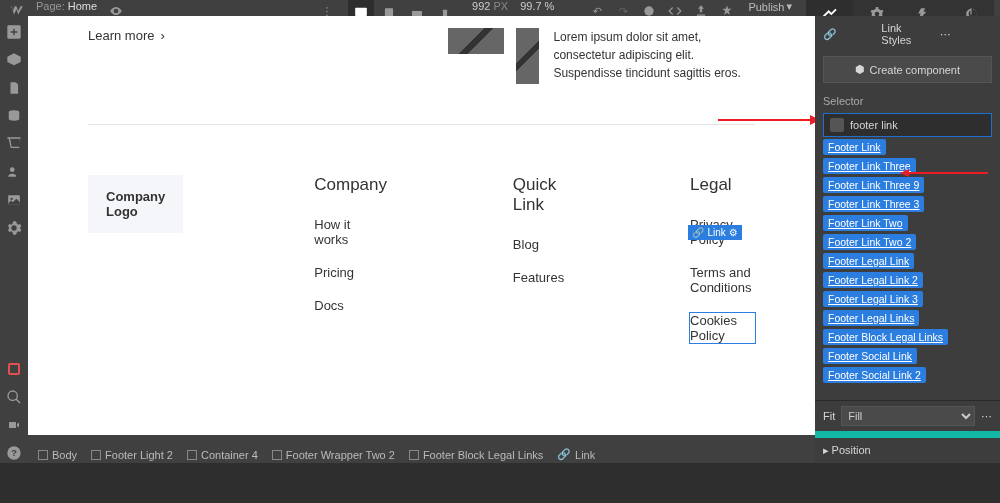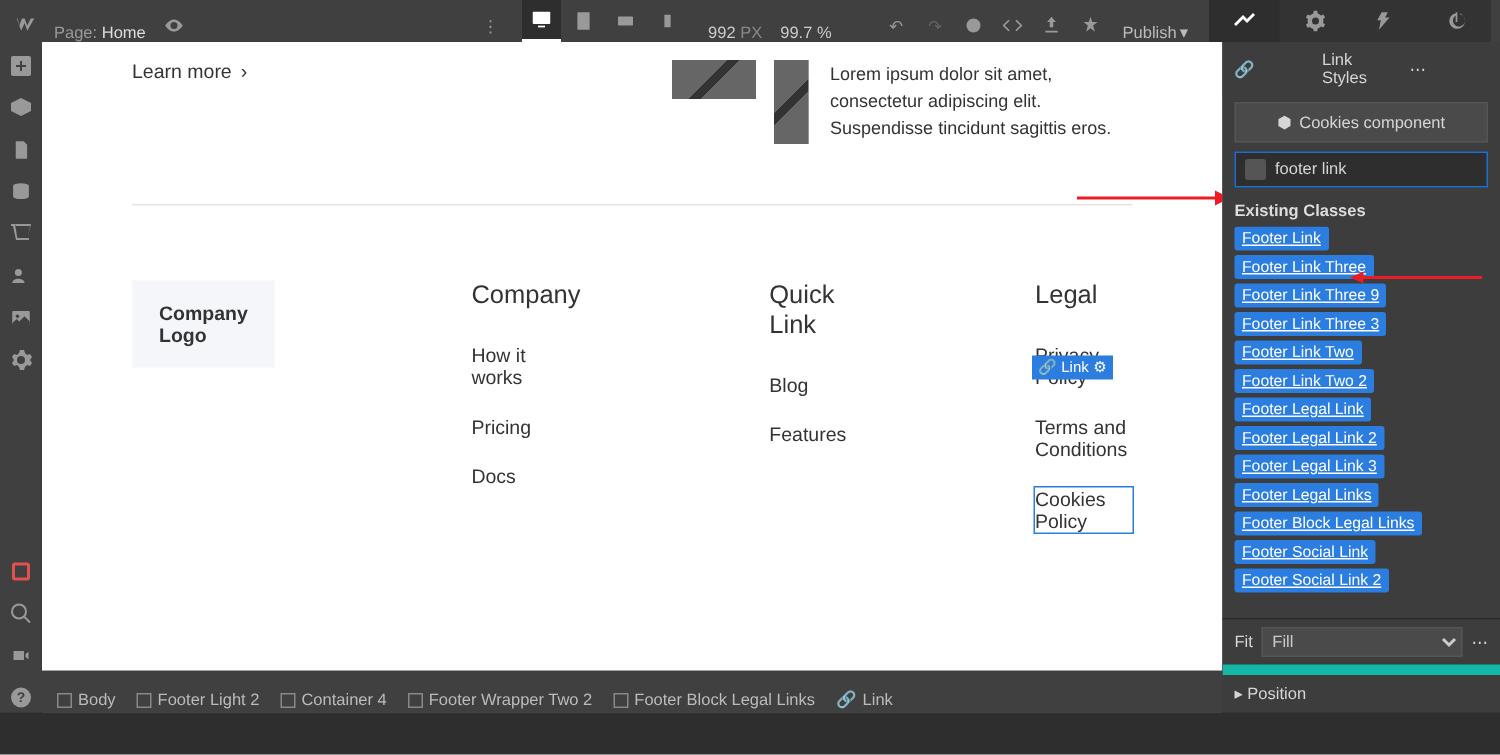--- a/index.html
+++ b/index.html
@@ -1,17 +1,17 @@
 <!DOCTYPE html>
 <html><head>
 <meta charset="utf-8">
 <style>
 *{margin:0;padding:0;box-sizing:border-box;font-family:Arial,sans-serif}
 body{background:#2e2e2e;color:#d6d6d6;font-size:11px;overflow:hidden;width:1000px;height:503px}
-.topbar{height:28px;background:#404040;display:flex;align-items:flex-end;padding:0 6px;gap:4px}
+.topbar{height:16px;background:#404040;display:flex;align-items:flex-start;padding:0 6px;gap:4px}
 .tb-page{color:#999;font-size:11px;padding:0 4px}
 .tb-page b{color:#ddd;font-weight:400}
 .tb-ico{width:22px;height:22px;display:flex;align-items:center;justify-content:center;color:#999;cursor:pointer}
 .tb-ico svg{width:14px;height:14px;fill:currentColor}
 .tb-grp{display:flex;gap:2px;margin:0 6px}
 .tb-dev{width:26px;height:28px;display:flex;align-items:center;justify-content:center;cursor:pointer}
 .tb-dev.active{background:#2e2e2e;border-bottom:2px solid #fff}
 .tb-sz{font-size:11px;color:#ccc;margin:0 4px}
 .tb-pub{display:flex;align-items:center;gap:2px;margin-left:6px;color:#bbb;font-size:11px}
 .tb-rtop{background:#333;height:28px;display:flex;align-items:center}
@@ -308,27 +308,27 @@
   </div>
 
   <div class="rightpanel rp-wrap">
     <div class="rp-head">
       <span>🔗</span>
       <span>Link Styles</span>
       <span>⋯</span>
     </div>
     <div class="rp-btn">
         <span>⬢</span>
-        <span>Cookies component</span>
-      </div>
+        <span>Create component</span>
+      </div>
+    <div class="rp-lbl">Selector</div>
     <div class="rp-selinput">
         <div class="ico"></div>
         <span>footer link</span>
       </div>
-    <div class="rp-section">Existing Classes</div>
     <div class="rp-list" id="cls-list">
         <div class="cls-tag">Footer Link</div>
         <div class="cls-tag">Footer Link Three</div>
         <div class="cls-tag">Footer Link Three 9</div>
         <div class="cls-tag">Footer Link Three 3</div>
         <div class="cls-tag">Footer Link Two</div>
         <div class="cls-tag">Footer Link Two 2</div>
         <div class="cls-tag">Footer Legal Link</div>
         <div class="cls-tag">Footer Legal Link 2</div>
         <div class="cls-tag">Footer Legal Link 3</div>

